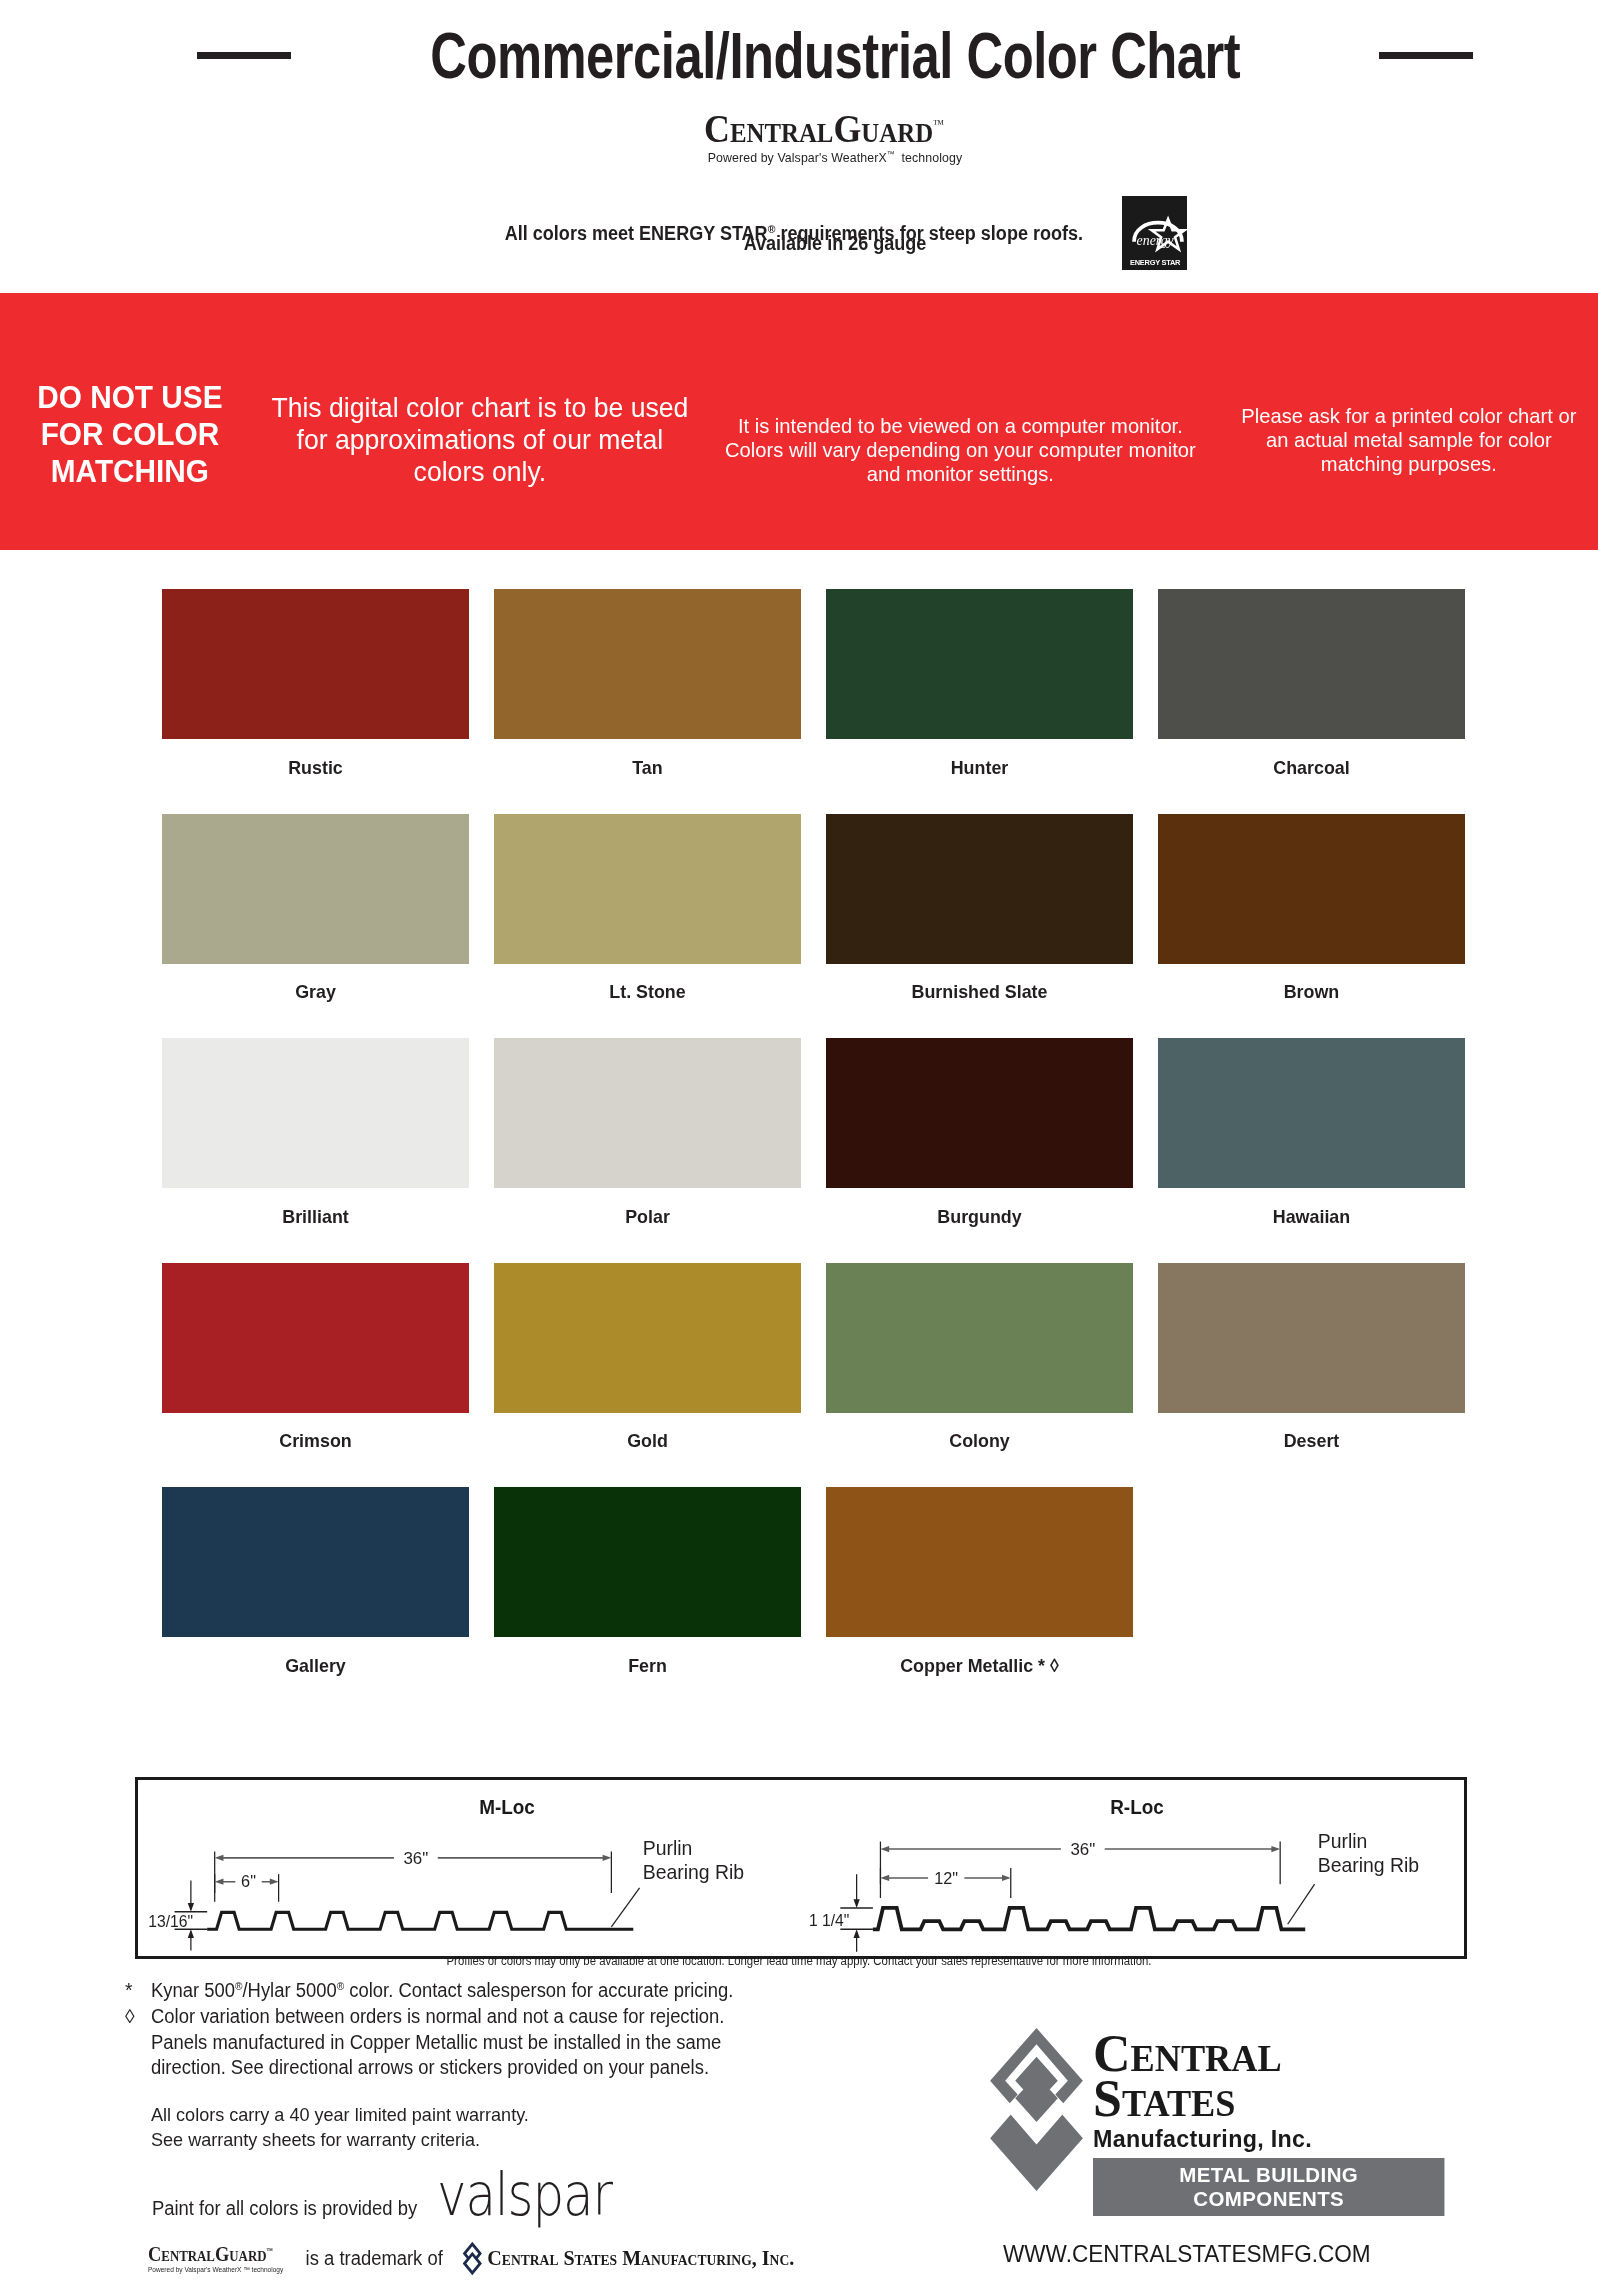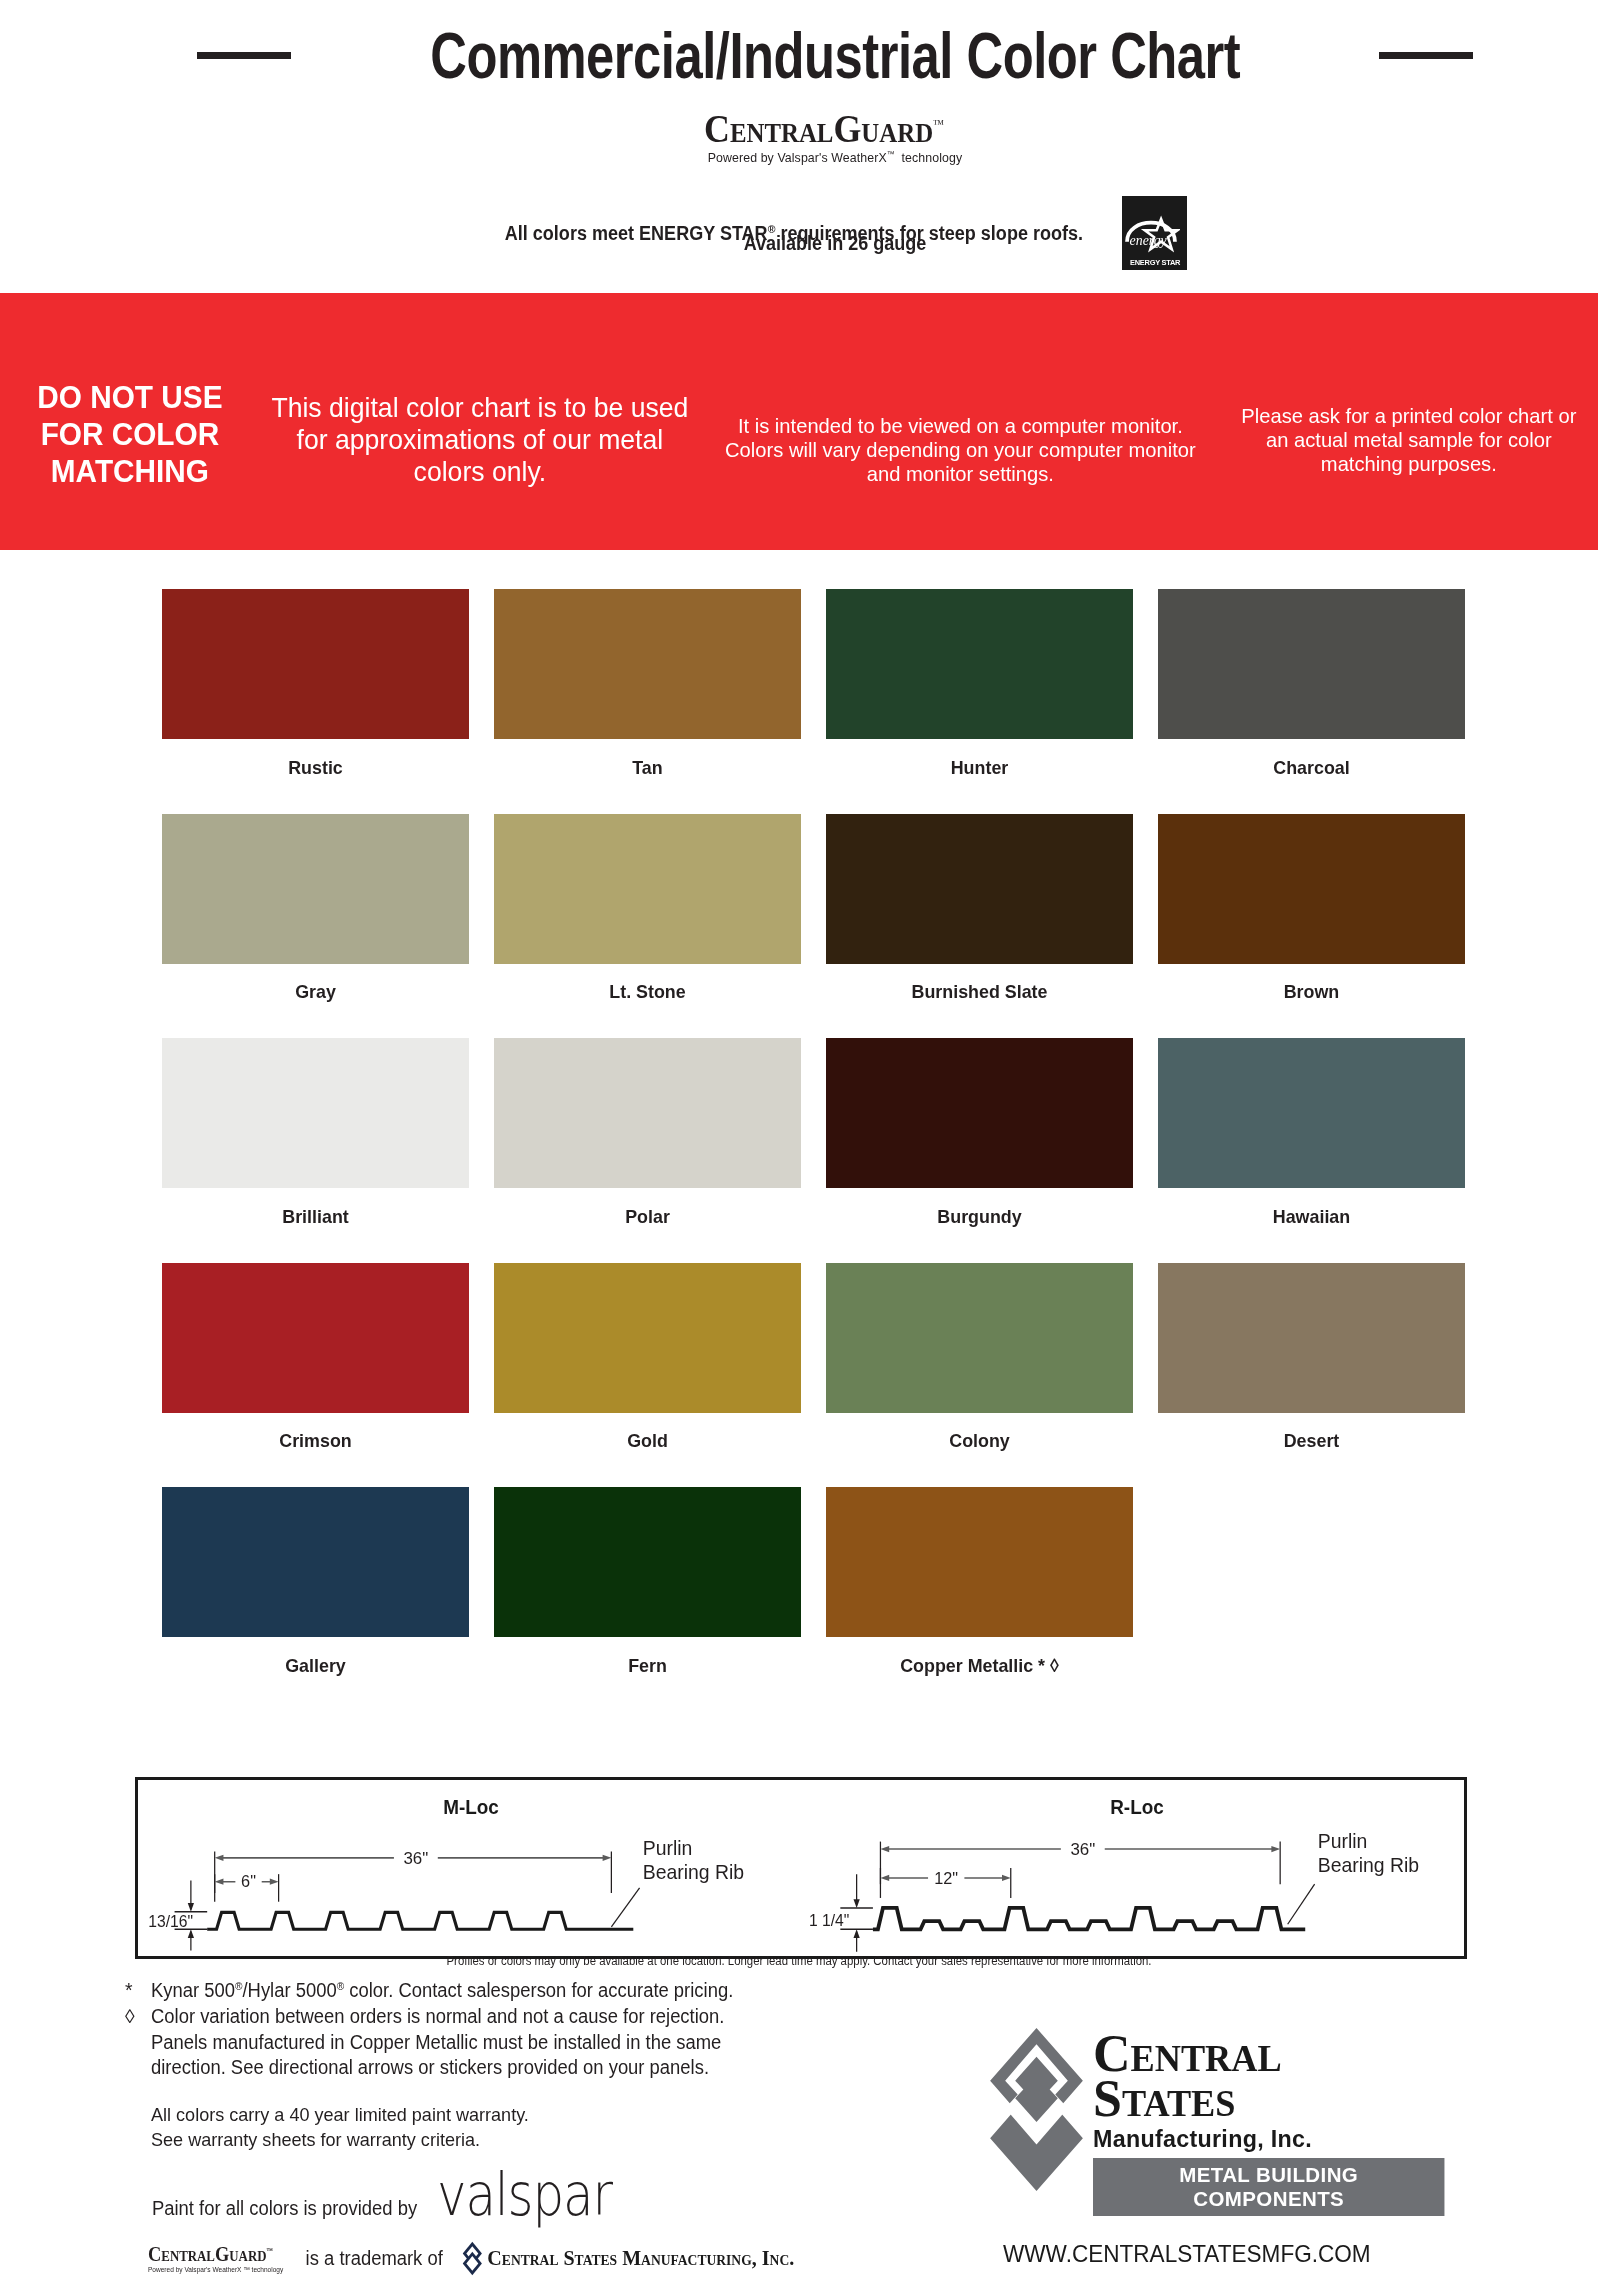--- a/index.html
+++ b/index.html
@@ -54,21 +54,21 @@
   .estar-text { font-size:19.4px; font-weight:700; color:#231f20; white-space:nowrap;
                 transform:scaleX(0.93); transform-origin:center; }
   .estar-text sup { font-size:11.3px; }
   .estar-badge {
     width:65px; height:74px; background:#1a1a1a; color:#fff;
     display:flex; flex-direction:column; align-items:center; justify-content:flex-end;
     position:relative; padding-bottom:1.3px;
   }
   .estar-badge .glyph {
     position:absolute; top:3.8px; left:0; width:100%; height:54px;
-    display:flex; align-items:center; justify-content:flex-start;
+    display:flex; align-items:center; justify-content:flex-end;
   }
   .estar-badge .cap { font-size:8.1px; font-weight:700; letter-spacing:-0.3px;
     background:#1a1a1a; padding:1.3px 1.9px; z-index:2; transform:scaleX(0.92);}
   .gauge-line {
     position:absolute; top:232px; left:0; width:100%;
     text-align:center; font-size:19.4px; font-weight:700; color:#231f20;
     transform:scaleX(0.93);
   }
 
   
@@ -96,21 +96,21 @@
   }
 
   
   .profiles {
     position:absolute; top:1777px; left:135px;
     width:1332px; height:182px;
     border:3.1px solid #1a1a1a;
     background:#fff;
   }
   .prof-half { position:absolute; top:0; height:100%; }
-  .prof-left { left:0; width:666px; }
+  .prof-left { left:0; width:666px;padding-left:36px; }
   .prof-right { left:666px; width:666px; }
   .prof-title {
     position:absolute; top:15px; width:100%; text-align:center;
     font-size:21px; font-weight:700; color:#1a1a1a; transform:scaleX(0.9);
   }
   .prof-svg { position:absolute; top:39px; left:0; width:100%; height:141px; }
 
   .profiles-note {
     position:absolute; top:1954px; left:0; width:1598px;
     text-align:center; font-size:12px; color:#231f20; transform:scaleX(0.95);

